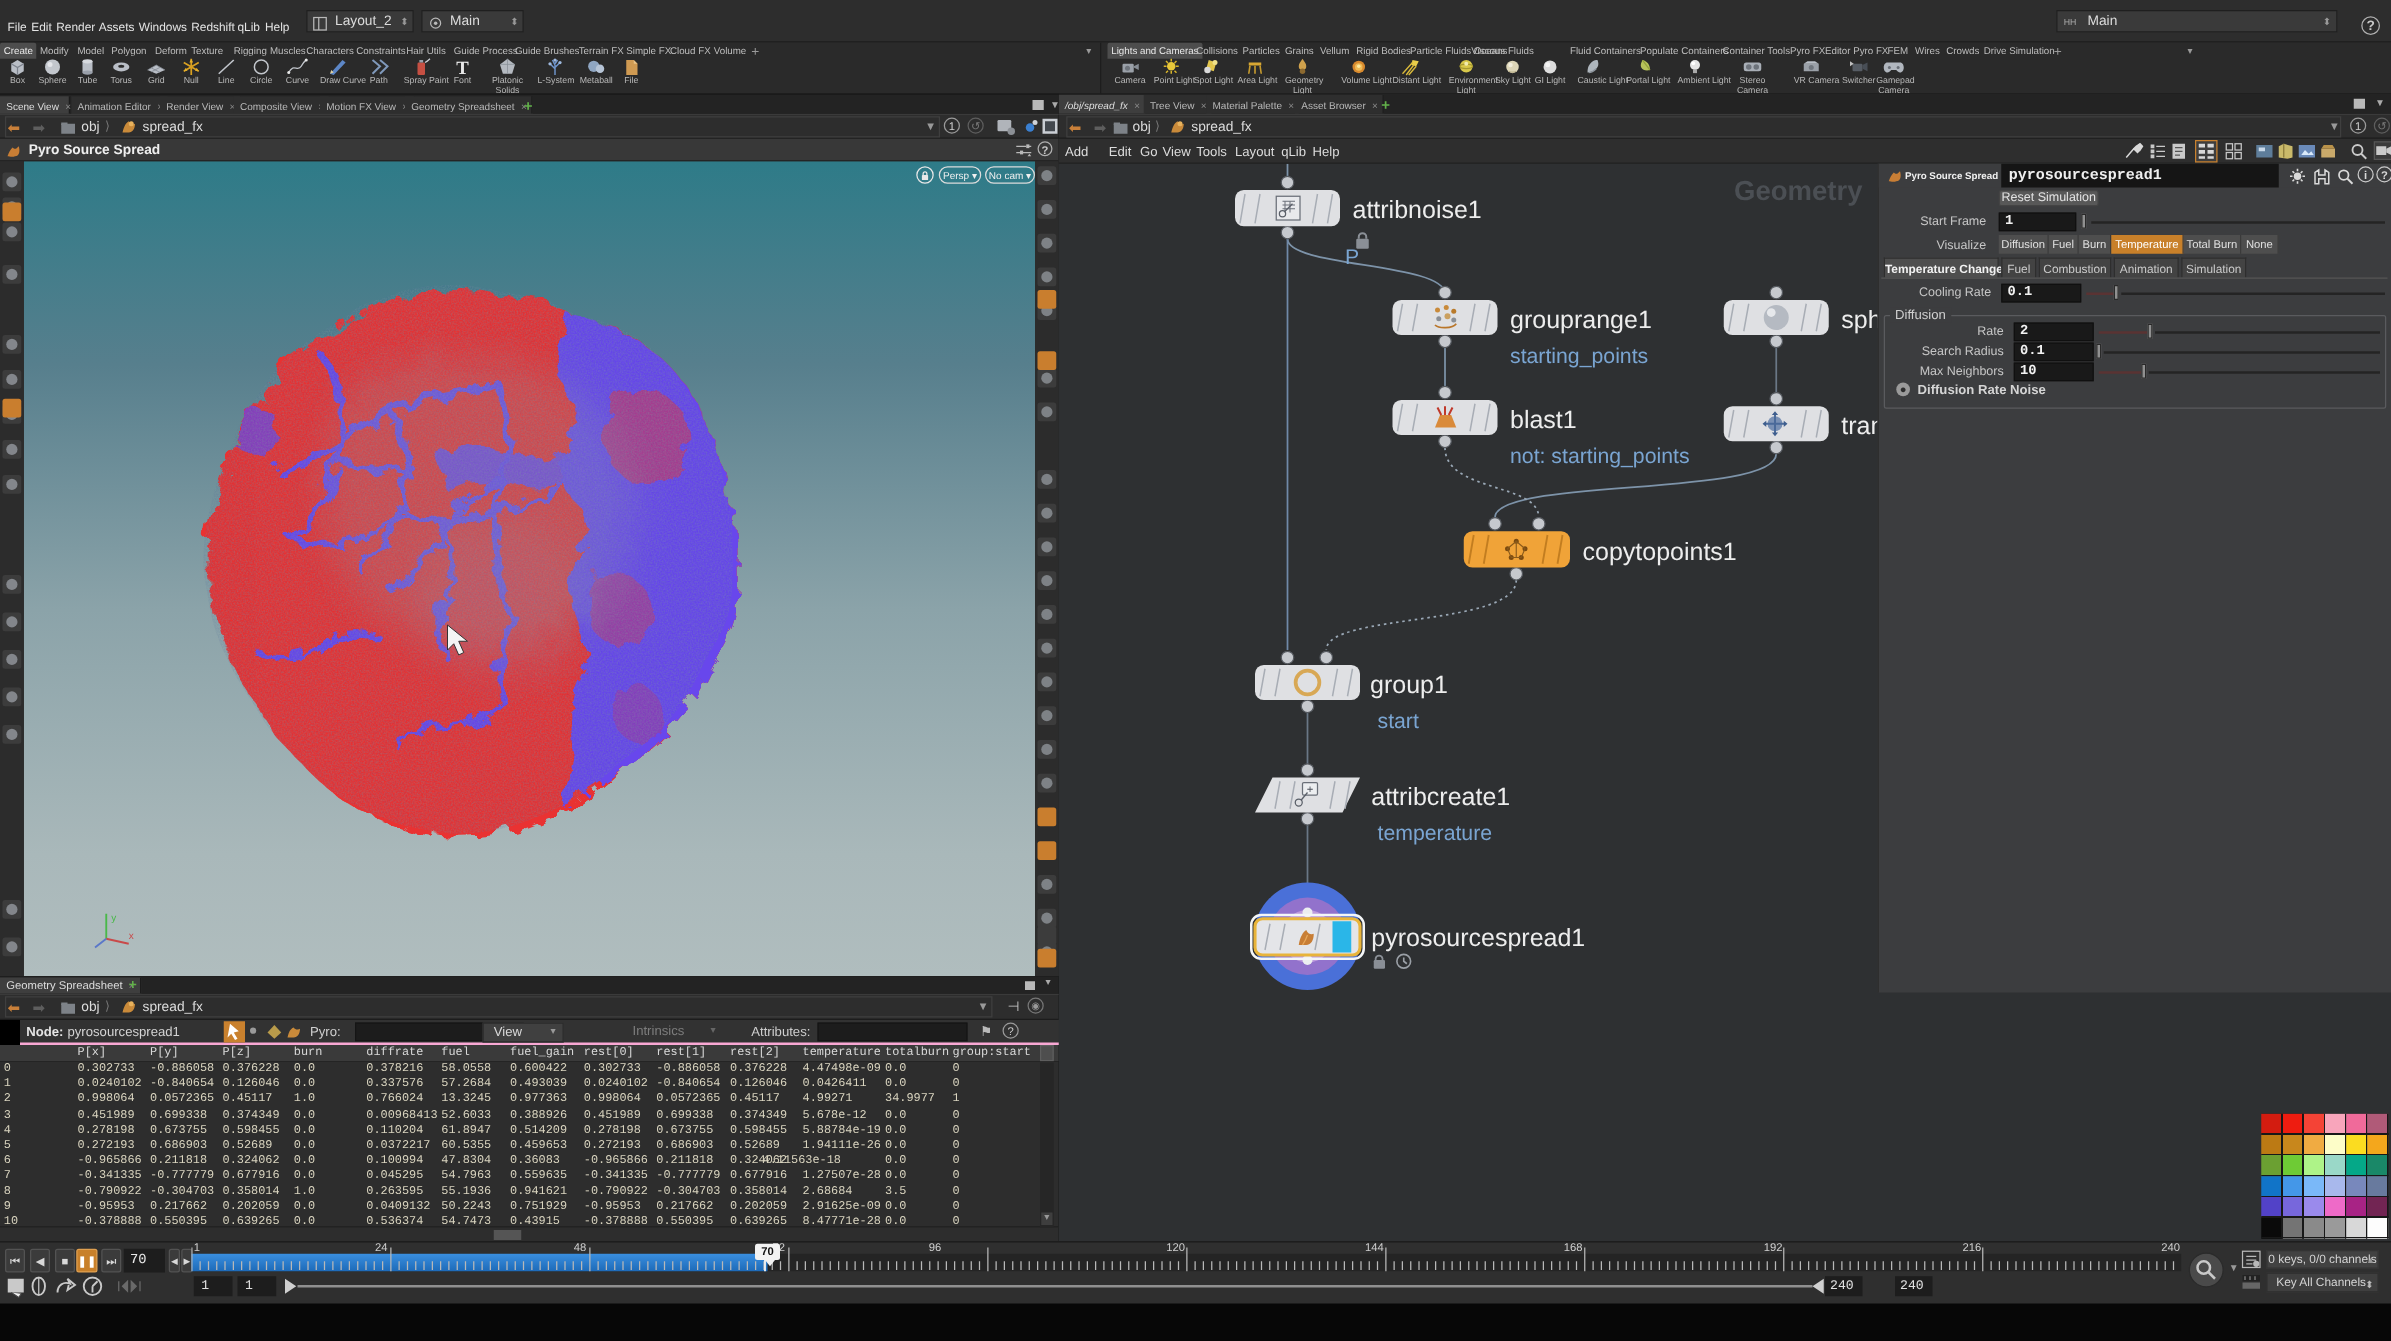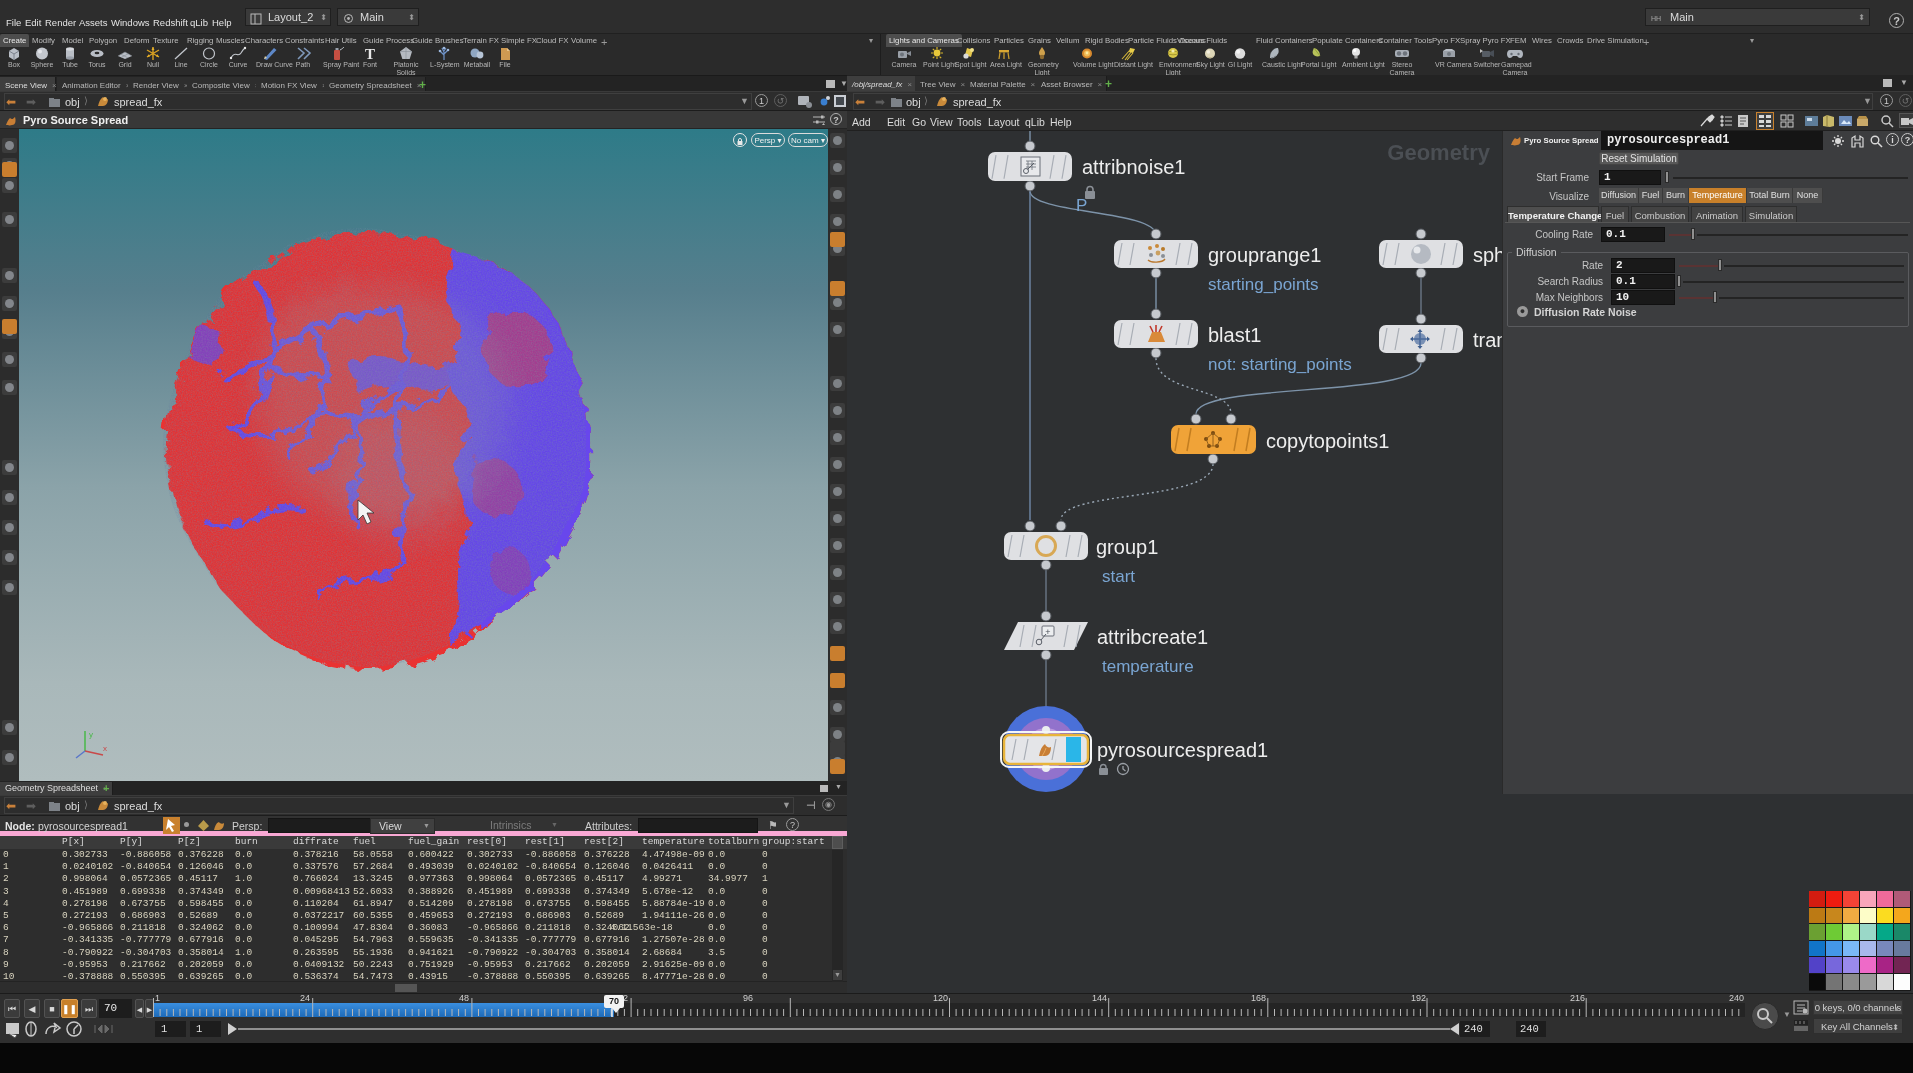--- a/index.html
+++ b/index.html
@@ -103,21 +103,21 @@
   <div class="stab" style="left:1025px">Grains</div>
   <div class="stab" style="left:1053px">Vellum</div>
   <div class="stab" style="left:1082px">Rigid Bodies</div>
   <div class="stab" style="left:1125px">Particle Fluids</div>
   <div class="stab" style="left:1174px">Viscous Fluids</div>
   <div class="stab" style="left:1176px">Oceans</div>
   <div class="stab" style="left:1253px">Fluid Containers</div>
   <div class="stab" style="left:1309px">Populate Containers</div>
   <div class="stab" style="left:1375px">Container Tools</div>
   <div class="stab" style="left:1429px">Pyro FX</div>
-  <div class="stab" style="left:1457px">Spray Pyro FX</div>
+  <div class="stab" style="left:1457px">Editor Pyro FX</div>
   <div class="stab" style="left:1507px">FEM</div>
   <div class="stab" style="left:1529px">Wires</div>
   <div class="stab" style="left:1554px">Crowds</div>
   <div class="stab" style="left:1584px">Drive Simulation</div>
   <div style="position:absolute;left:1643px;top:2px;color:#9a9a9a;font-size:11px">+</div>
   <div style="position:absolute;left:1750px;top:2px;color:#9a9a9a;font-size:8px">▾</div>
 
   <div class="tool" style="left:0px"><svg width="18" height="15" viewBox="0 0 18 15">
         <path d="M4 5 9 2l5 3v6l-5 3-5-3z" fill="#b9bec6"></path>
         <path d="M4 5l5 3 5-3M9 8v6" stroke="#7c828c" fill="none"></path>
@@ -514,34 +514,34 @@
   <svg style="position:absolute;left:96px;top:3px" width="14" height="13" viewBox="0 0 14 13">
       <path d="M2 11c1-4 2-7 5-9 1 2 4 3 5 2 0 4-2 7-5 7-2 0-4 0-5 0z" fill="#c98a3a"></path>
       <circle cx="9" cy="4" r="2" fill="#e8b25c"></circle>
     </svg>
   <span style="position:absolute;left:114px;top:4px;font-size:11px;color:#dcdcdc">spread_fx</span>
   <div style="position:absolute;left:4px;top:1px;width:790px;height:17px;border:1px solid #3f3f3f;pointer-events:none"></div>
   <span style="position:absolute;left:782px;top:4px;color:#999;font-size:9px">▼</span>
   <span style="position:absolute;left:806px;top:3px;color:#c9c9c9;font-size:11px">⊣</span>
   <span style="position:absolute;left:822px;top:2px;width:13px;height:13px;border:1px solid #777;border-radius:50%;color:#999;font-size:8px;text-align:center;line-height:12px">◉</span>
 </div>
-<div class="abs" id="gs-tool" style="left:0;top:816px;width:847px;height:20px;background:#323232;border-bottom:5px solid #f9a8d4">
+<div class="abs" id="gs-tool" style="left:16px;top:816px;width:847px;height:20px;background:#323232;border-bottom:2px solid #f9a8d4">
   <span style="position:absolute;left:5px;top:4px;font-size:10.5px;font-weight:bold;color:#e4e4e4">Node:</span>
   <span style="position:absolute;left:38px;top:4px;font-size:10.5px;color:#d4d4d4">pyrosourcespread1</span>
   <div style="position:absolute;left:163px;top:1px;width:17px;height:17px;background:#c9812e"><svg width="17" height="17" viewBox="0 0 17 17">
         <path d="M5 2l7 6-4 1 3 5-2 1-3-5-3 3z" fill="#fff"></path>
       </svg></div>
   <div style="position:absolute;left:184px;top:6px;width:5px;height:5px;background:#9a9a9a;border-radius:50%"></div>
   <svg style="position:absolute;left:196px;top:2px" width="15" height="15" viewBox="0 0 15 15">
       <path d="M7.5 2L13 8l-5.5 5L2 8z" fill="#b99b4a"></path>
     </svg>
   <svg style="position:absolute;left:212px;top:2px" width="15" height="15" viewBox="0 0 15 15">
       <path d="M2 12c1-4 2-7 5-8 1 2 4 2 5 1 0 4-2 7-5 7z" fill="#c98a3a"></path>
     </svg>
-  <span style="position:absolute;left:232px;top:4px;font-size:10.5px;color:#cfcfcf">Persp:</span>
+  <span style="position:absolute;left:232px;top:4px;font-size:10.5px;color:#cfcfcf">Pyro:</span>
   <div style="position:absolute;left:268px;top:2px;width:135px;height:15px;background:#1c1c1c;border:1px solid #151515"></div>
   <div style="position:absolute;left:370px;top:2px;width:65px;height:16px;background:#404040;border:1px solid #2a2a2a;color:#d9d9d9;font-size:10.5px;padding:1px 0 0 8px">View<span style="position:absolute;right:4px;top:3px;font-size:7px;color:#999">▼</span></div>
   <div style="position:absolute;left:482px;top:2px;width:80px;height:16px;color:#7d7d7d;font-size:10.5px;padding:1px 0 0 8px">Intrinsics<span style="position:absolute;right:4px;top:3px;font-size:7px;color:#666">▼</span></div>
   <span style="position:absolute;left:585px;top:4px;font-size:10.5px;color:#cfcfcf">Attributes:</span>
   <div style="position:absolute;left:638px;top:2px;width:120px;height:15px;background:#1c1c1c;border:1px solid #151515"></div>
   <span style="position:absolute;left:768px;top:3px;color:#b9b9b9;font-size:11px">⚑</span>
   <span style="position:absolute;left:786px;top:2px;width:13px;height:13px;border:1px solid #9a9a9a;border-radius:50%;color:#c9c9c9;font-size:9px;text-align:center;line-height:13px">?</span>
 </div>
 <div class="abs" id="gs-head" style="left:0;top:836px;width:847px;height:13px;background:#3a3a3a;font-family:'Liberation Mono',monospace;font-size:9.5px;color:#d9d9d9">
   <span class="gcell" style="left:62px">P[x]</span>

